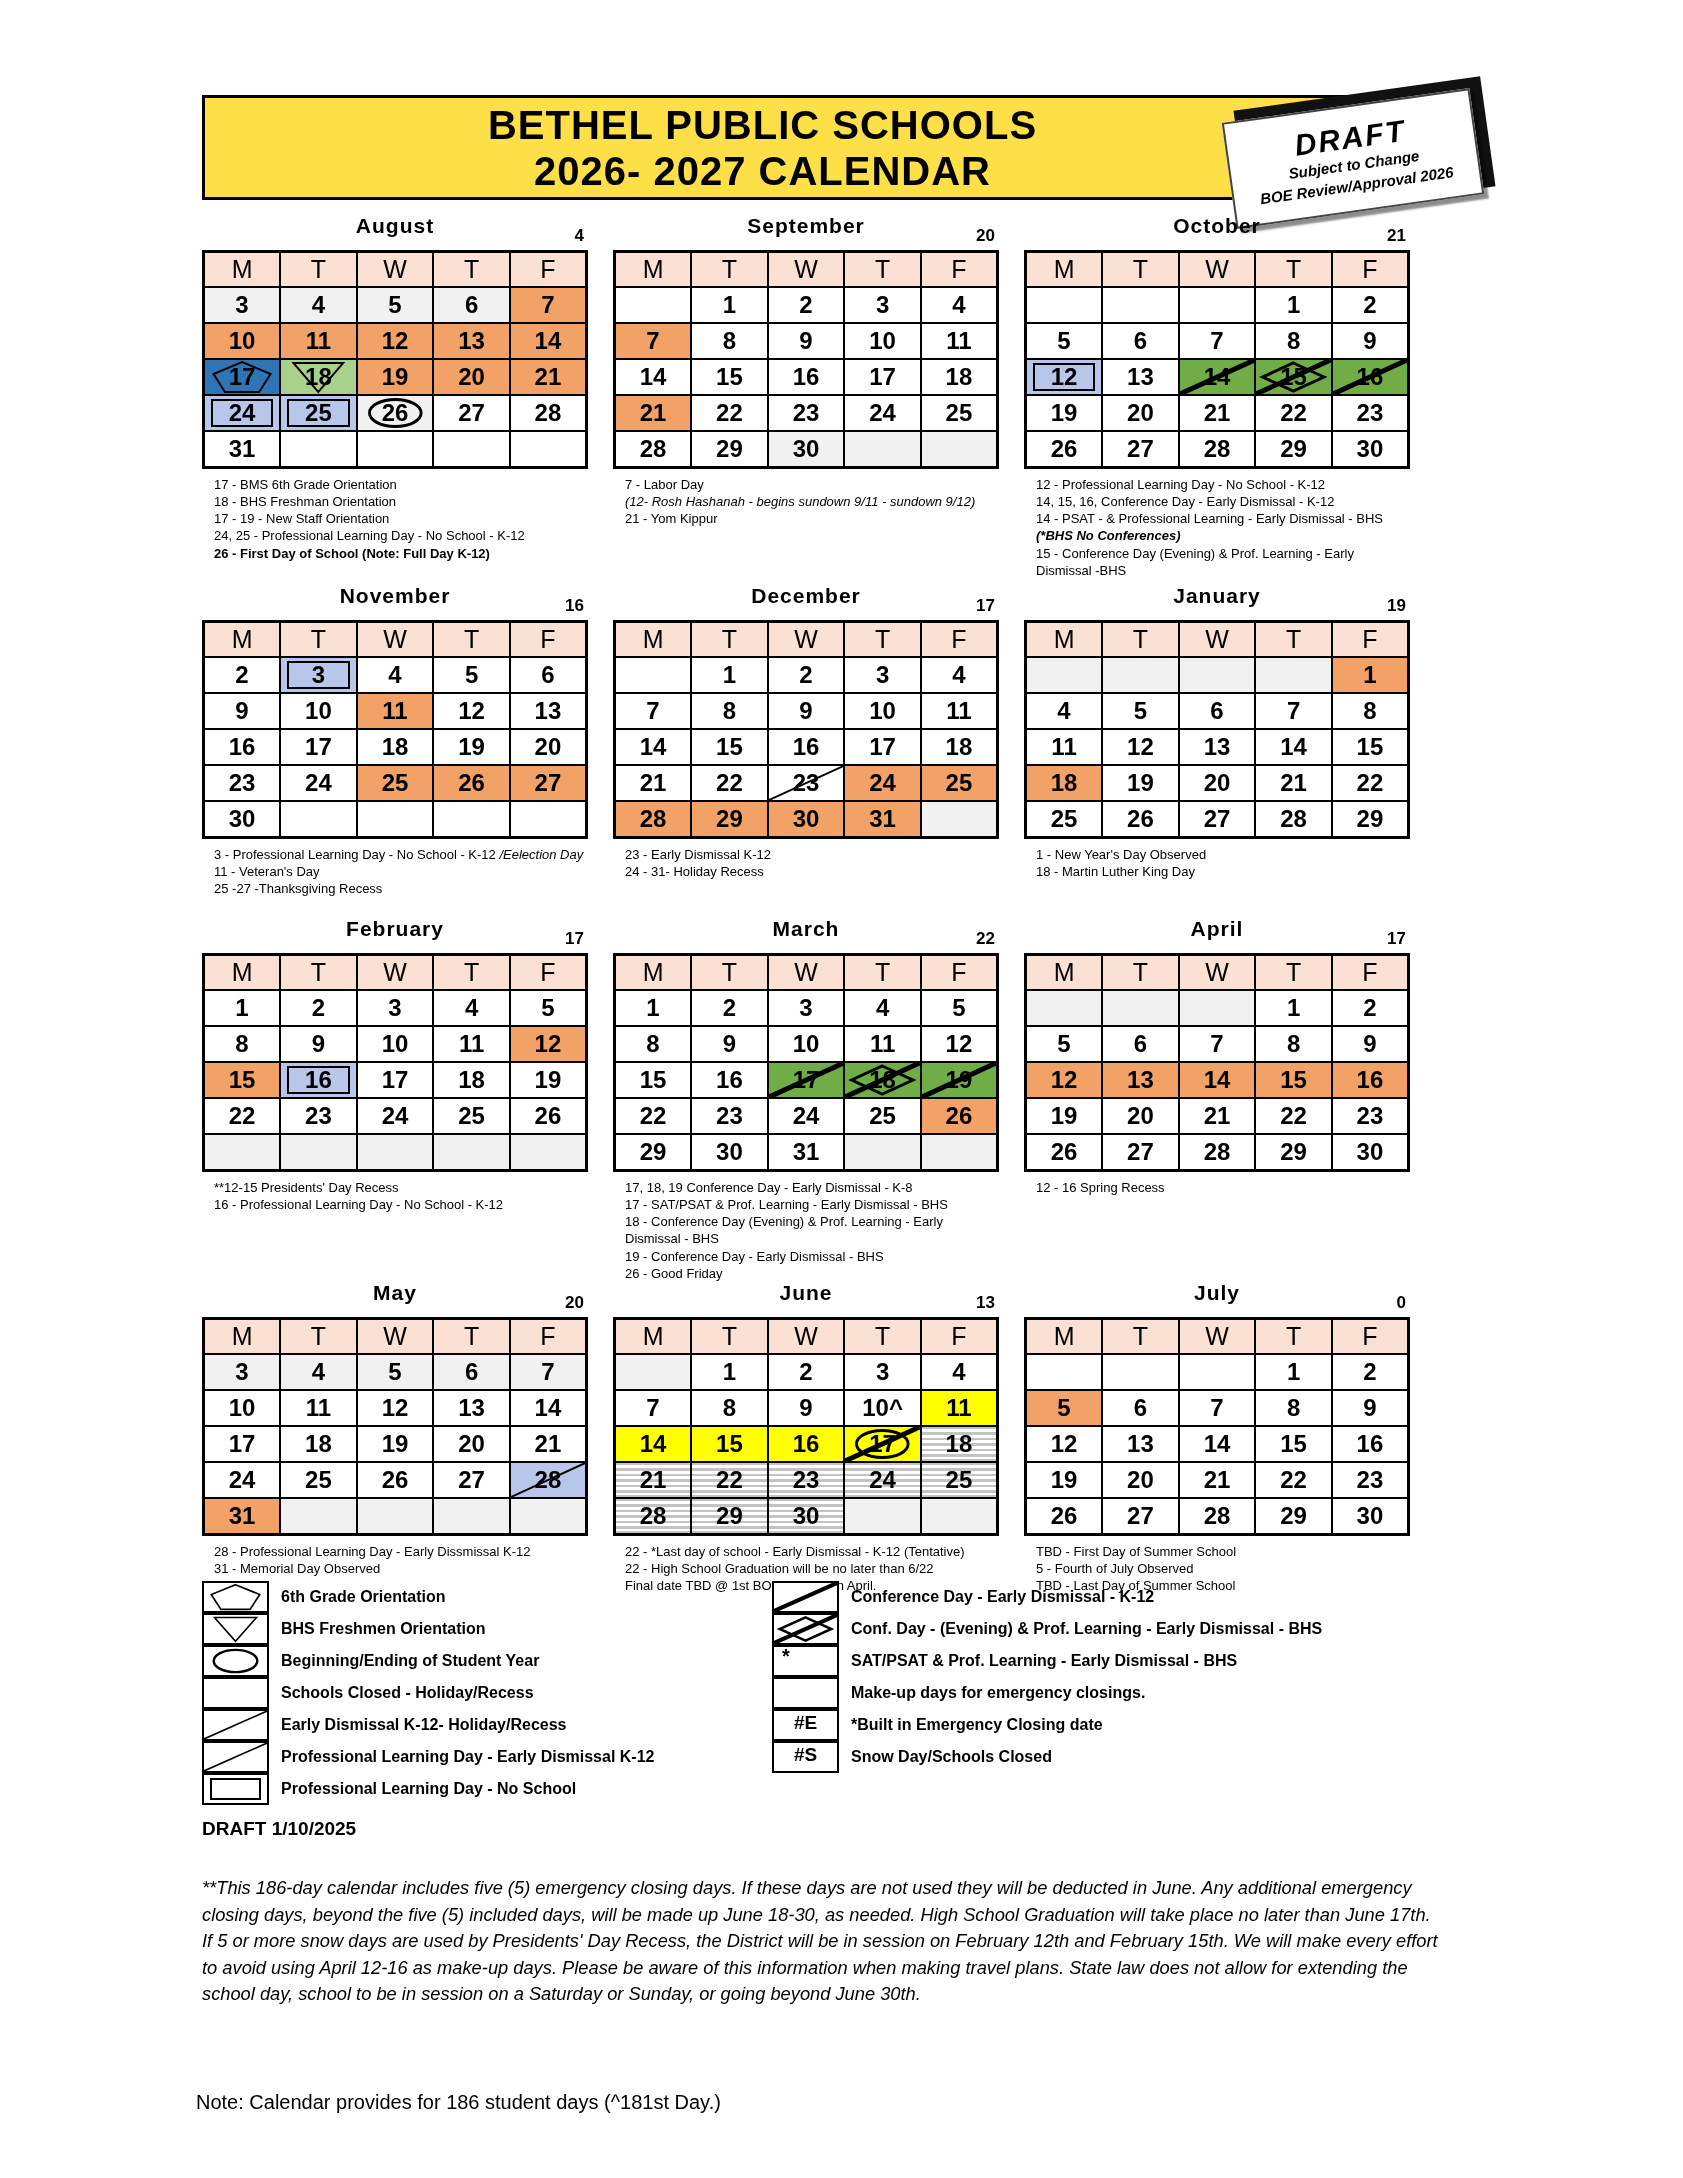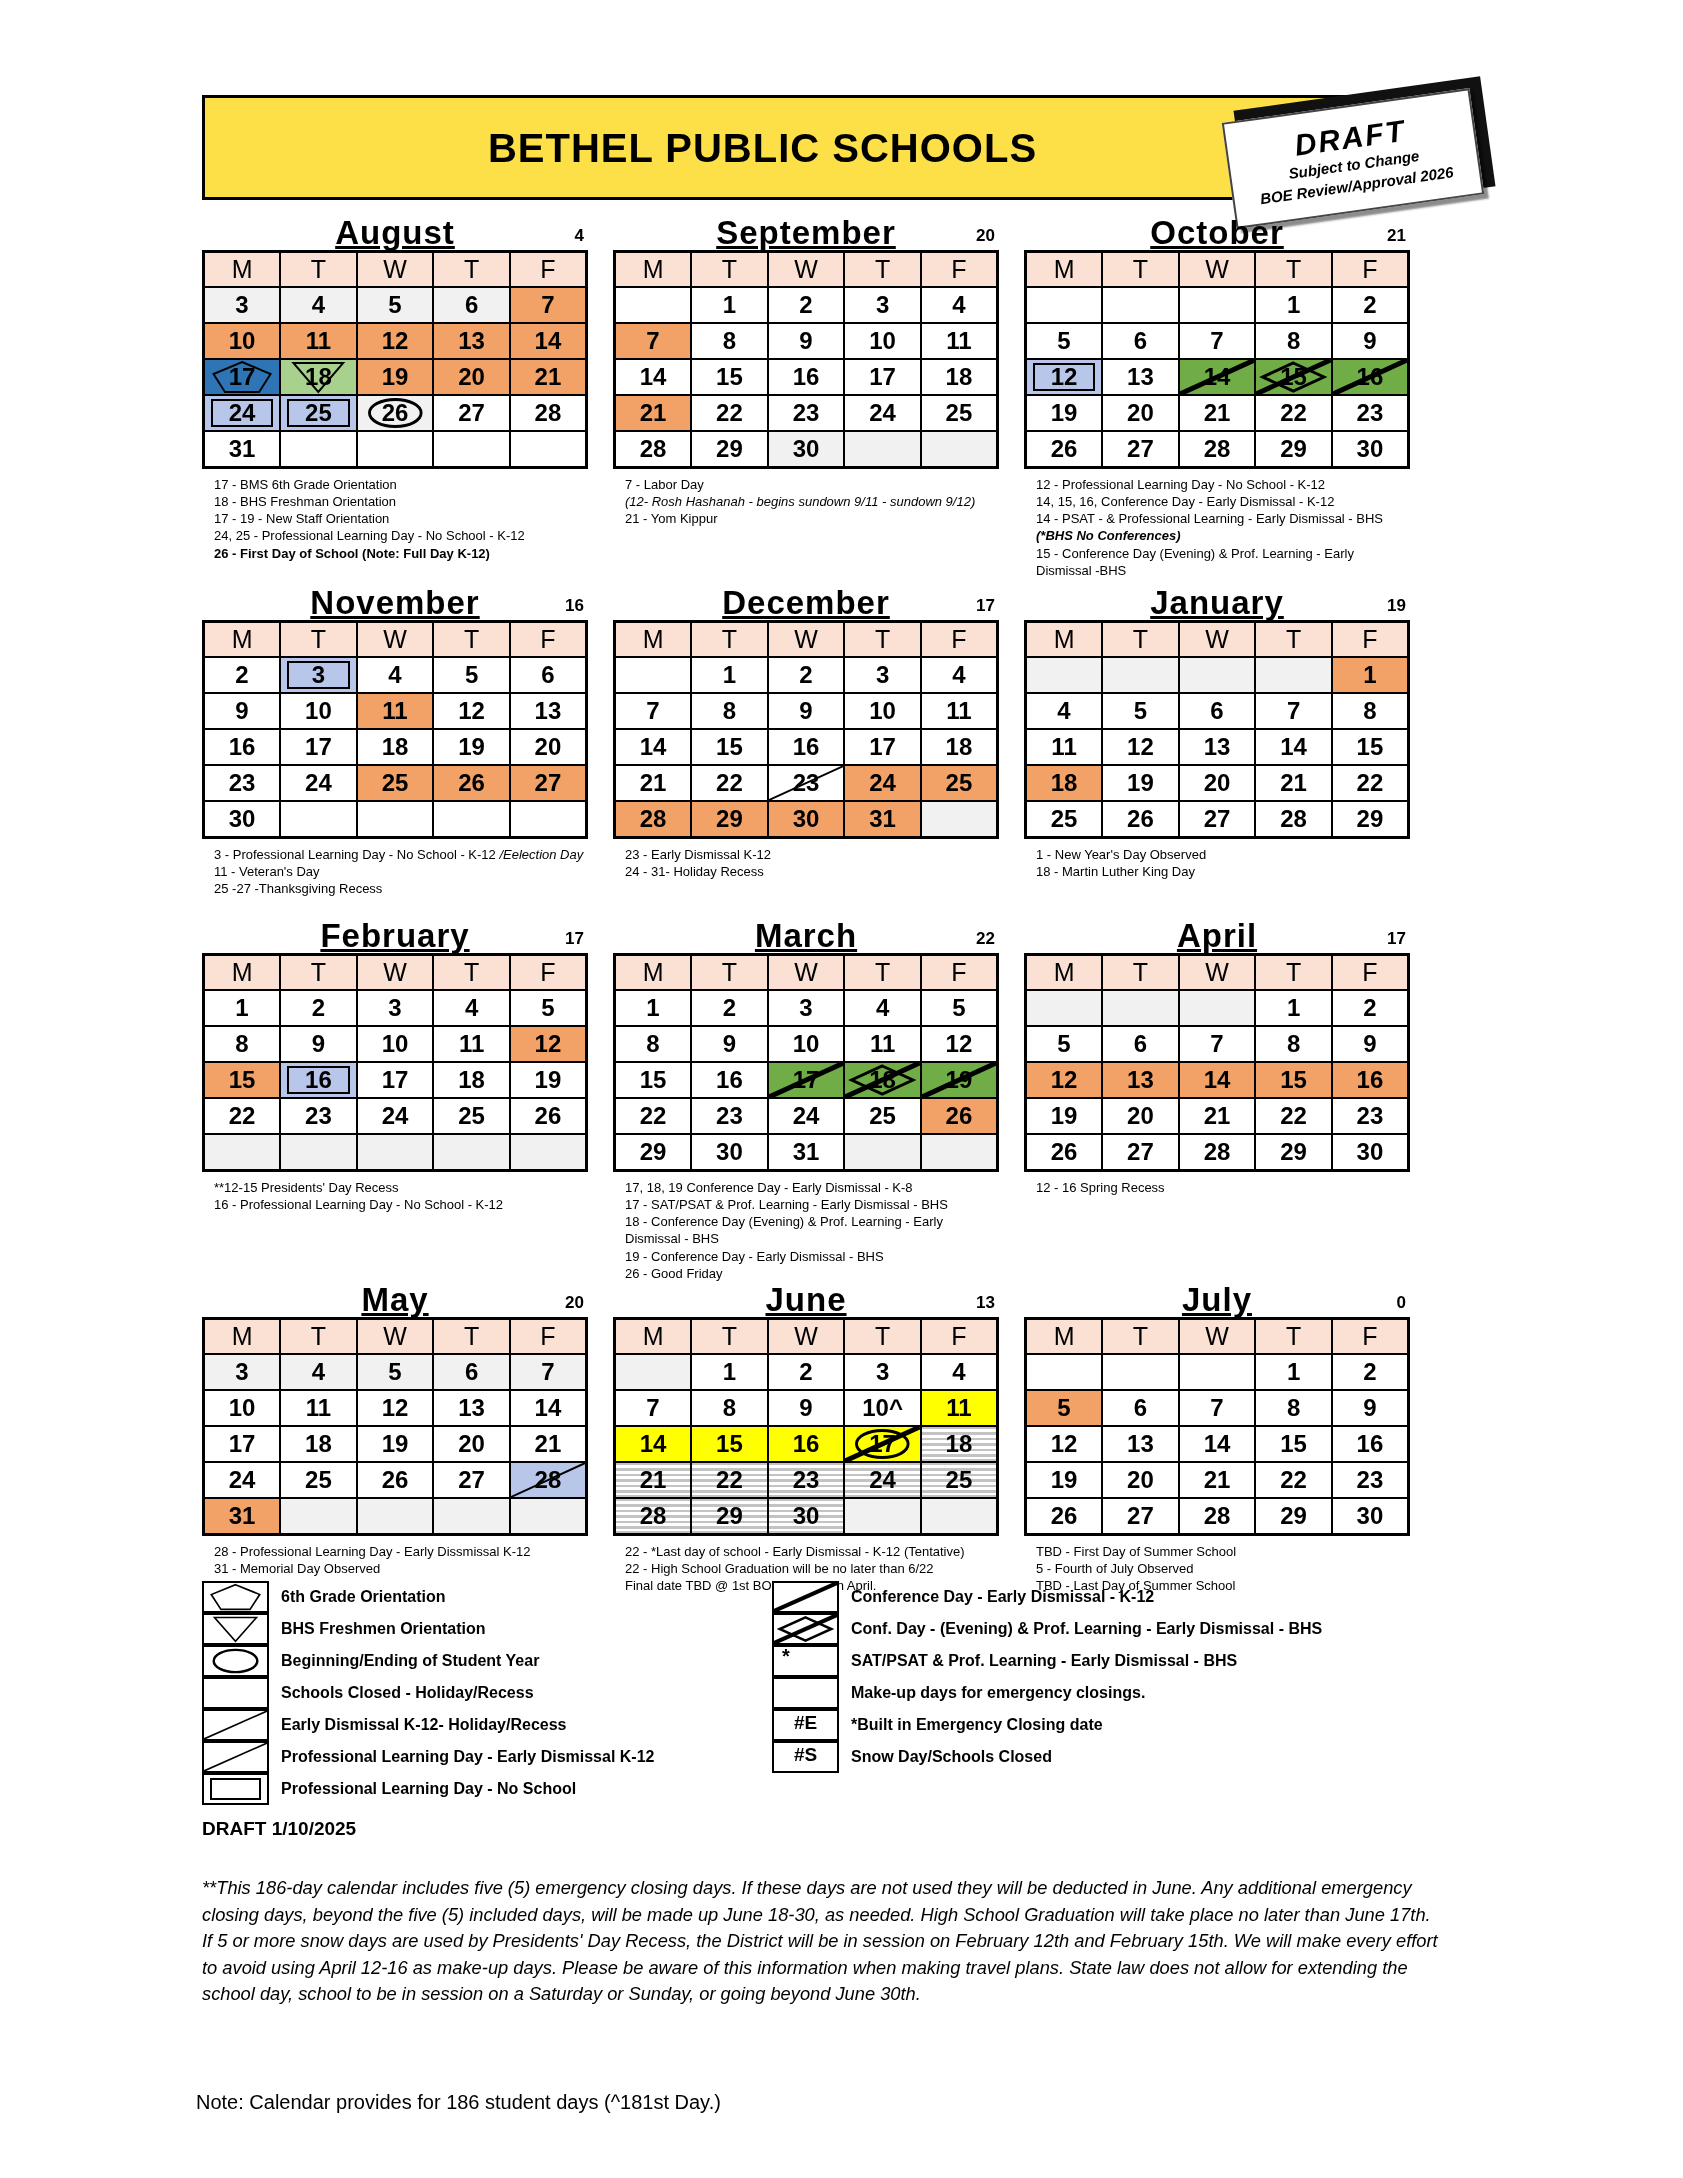--- a/index.html
+++ b/index.html
@@ -11,21 +11,21 @@
 
   .stamp-shadow{position:absolute;left:1240px;top:93px;width:249px;height:111px;background:#111;transform:rotate(-8deg);}
   .stamp{position:absolute;left:1228px;top:105px;width:246px;height:103px;background:#fff;border:2px solid #444;transform:rotate(-8deg);display:flex;flex-direction:column;align-items:center;justify-content:center;box-shadow:4px 5px 2px rgba(0,0,0,0.45);}
   .stamp .l1{font-size:30px;font-weight:bold;font-style:italic;letter-spacing:2px;}
   .stamp .l2,.stamp .l3{font-size:15px;font-weight:bold;font-style:italic;line-height:1.35;}
 
   
   #months-grid{position:absolute;left:202px;top:214px;width:1228px;display:grid;grid-template-columns:386px 386px 386px;column-gap:25px;grid-template-rows:370px 333px 364px 297px;}
   .month{position:relative;}
   .month-header{height:36px;position:relative;text-align:center;}
-  .month-name{font-size:33px;font-weight:bold;letter-spacing:1px;text-decoration:underline;}
+  .month-name{font-size:21px;font-weight:bold;letter-spacing:1px;}
   .month-count{position:absolute;right:4px;bottom:4px;font-size:17px;font-weight:bold;}
   table.cal{border-collapse:collapse;width:386px;border:3px solid #000;table-layout:fixed;}
   table.cal th{height:31px;background:#FBE1D3;border:2px solid #000;font-size:25px;font-weight:400;text-align:center;}
   table.cal td{height:34px;border:2px solid #000;font-size:24px;font-weight:bold;text-align:center;position:relative;padding:0;overflow:hidden;}
   td .num{position:relative;z-index:1;}
   td svg,.swatch svg{position:absolute;left:0;top:0;width:100%;height:100%;z-index:2;pointer-events:none;}
 
   .c-w{background:#fff;}
   .c-b{background:#fff;}
   .c-g,.c-gb,.c-goval{background:#F1F1F1;}
@@ -59,20 +59,21 @@
   #draft-line{position:absolute;left:202px;top:1818px;font-size:19px;font-weight:bold;}
   #footer{position:absolute;left:202px;top:1875px;width:1252px;font-size:18.3px;font-style:italic;line-height:1.45;}
   #footer p{margin:0;}
   #footer-note{position:absolute;left:196px;top:2091px;font-size:20px;}
 </style>
 </head>
 <body>
 
 <div class="title-box">
   <div class="title-line">BETHEL PUBLIC SCHOOLS</div>
+  <div class="title-line">2026- 2027 CALENDAR</div>
 </div>
 
 <div class="stamp-shadow"></div>
 <div class="stamp">
   <div class="l1">DRAFT</div>
   <div class="l2">Subject to Change</div>
   <div class="l3">BOE Review/Approval  2026</div>
 </div>
 
 <div id="months-grid">

